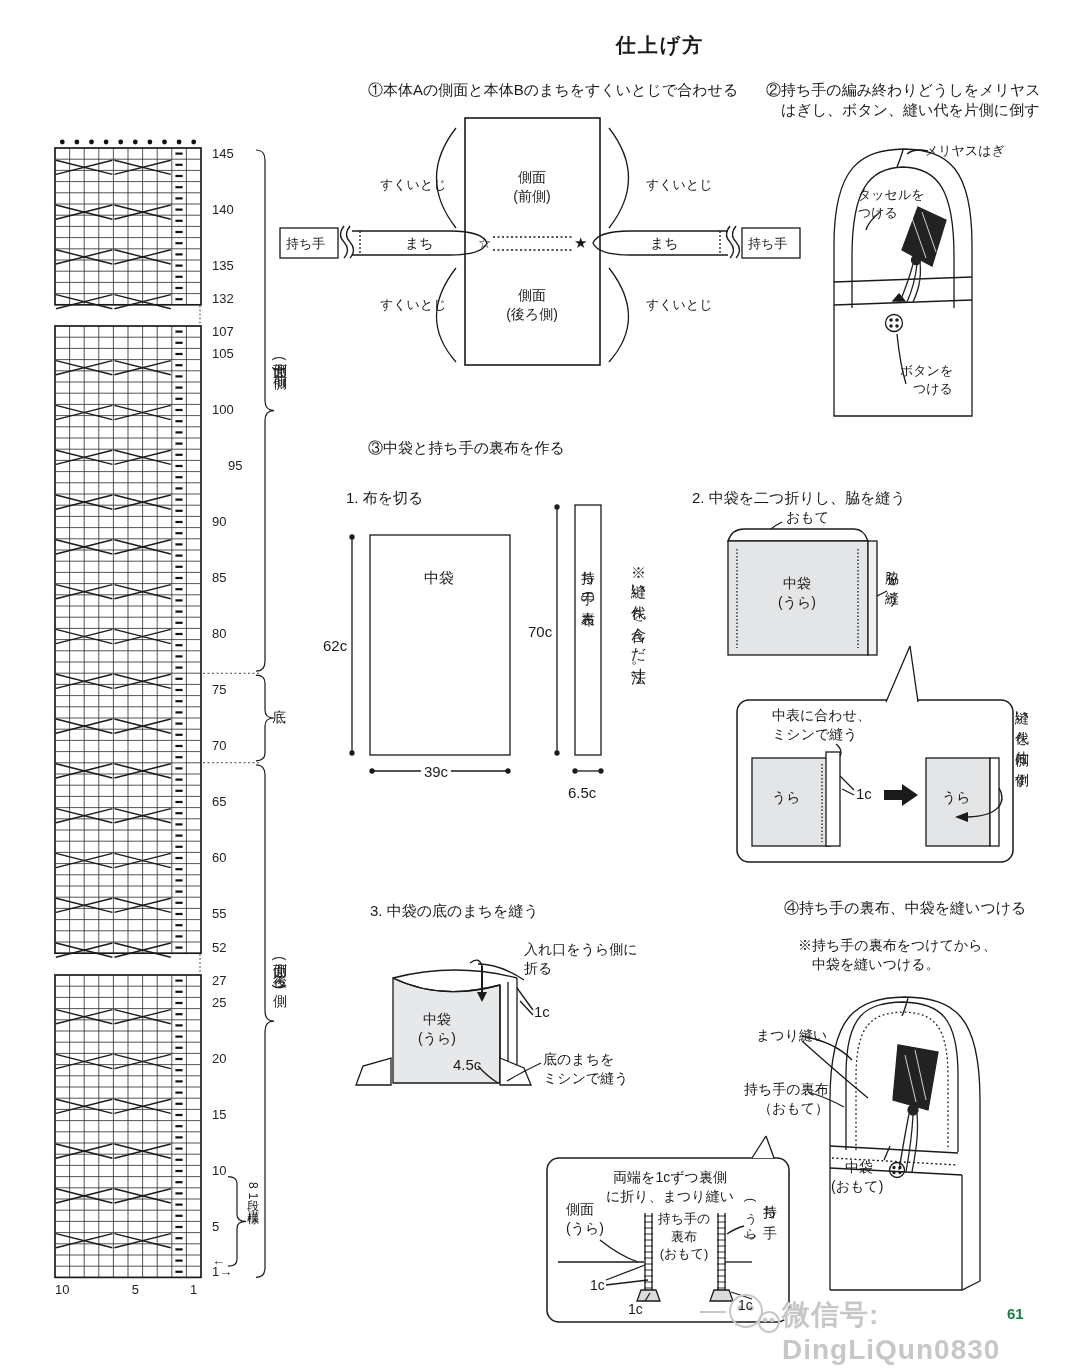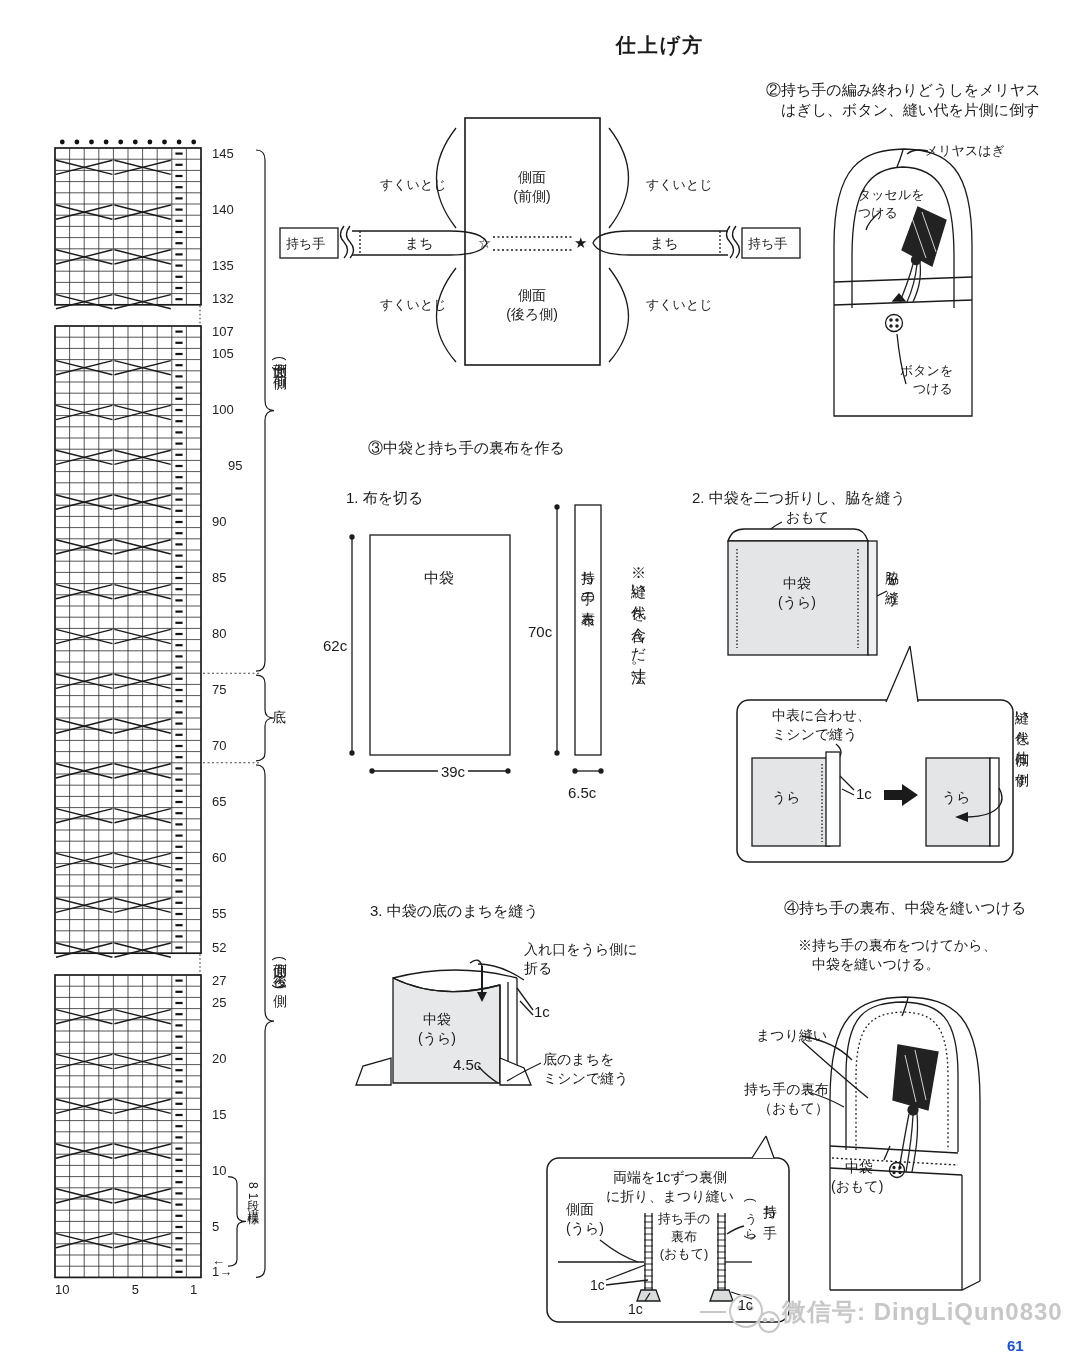--- a/index.html
+++ b/index.html
@@ -7,23 +7,23 @@
         font-family:"Liberation Sans",sans-serif;color:#1a1a1a;}
   #art{position:absolute;left:0;top:0;}
   .lbl{position:absolute;font:13px/1.35 "Liberation Sans",sans-serif;color:#1a1a1a;white-space:pre-line;}
   .s14{font-size:14px;} .s15{font-size:15px;} .s12{font-size:12px;}
   .ctr{transform:translateX(-50%);text-align:center;}
   .vert{writing-mode:vertical-rl;letter-spacing:2px;line-height:1.1;}
   .bg{background:#fff;padding:0 3px;}
   .title{font-size:20px;font-weight:bold;letter-spacing:2px;}
   .rowlbl{position:absolute;font:13px/1 "Liberation Sans",sans-serif;color:#222;}
   .axislbl{position:absolute;font:13px/1 "Liberation Sans",sans-serif;color:#222;transform:translateX(-50%);}
-  .wm{position:absolute;font-size:24px;font-weight:bold;color:#c7c7c7;letter-spacing:1px;
+  .wm{position:absolute;font-size:28px;font-weight:bold;color:#c7c7c7;letter-spacing:1px;
       text-shadow:1px 1px 0 #ffffff;}
-  .pgnum{position:absolute;font-size:15px;font-weight:bold;color:#1d4ed8;margin-top:32px;}
+  .pgnum{position:absolute;font-size:15px;font-weight:bold;color:#15803d;}
 </style>
 </head>
 <body>
 
 <div class="page">
 
 <svg id="art" width="1080" height="1371" viewBox="0 0 1080 1371" fill="none" stroke="#1a1a1a" stroke-width="1.3">
 
   <rect x="465" y="118" width="135" height="247" stroke-width="1.6"></rect>
 
@@ -523,20 +523,21 @@
       <line x1="644" y1="1276" x2="653" y2="1276" stroke="#1a1a1a" stroke-width="0.9"></line>
       <line x1="717" y1="1276" x2="726" y2="1276" stroke="#1a1a1a" stroke-width="0.9"></line>
       <line x1="644" y1="1282" x2="653" y2="1282" stroke="#1a1a1a" stroke-width="0.9"></line>
       <line x1="717" y1="1282" x2="726" y2="1282" stroke="#1a1a1a" stroke-width="0.9"></line>
       <line x1="644" y1="1288" x2="653" y2="1288" stroke="#1a1a1a" stroke-width="0.9"></line>
       <line x1="717" y1="1288" x2="726" y2="1288" stroke="#1a1a1a" stroke-width="0.9"></line>
     </svg>
 
 <div class="lbl title ctr" style="left:660px;top:32px;">仕上げ方</div>
 
+<div class="lbl s15" style="left:368px;top:80px;">①本体Aの側面と本体Bのまちをすくいとじで合わせる</div>
 <div class="lbl s15" style="left:766px;top:80px;">②持ち手の編み終わりどうしをメリヤス
 　はぎし、ボタン、縫い代を片側に倒す</div>
 
 <div class="lbl ctr s14" style="left:532px;top:168px;">側面
 (前側)</div>
 <div class="lbl ctr s14" style="left:532px;top:286px;">側面
 (後ろ側)</div>
 <div class="lbl" style="left:286px;top:235px;">持ち手</div>
 <div class="lbl s14" style="left:405px;top:234px;">まち</div>
 <div class="lbl s15" style="left:478px;top:233px;">☆</div>
@@ -551,21 +552,21 @@
 <div class="lbl" style="left:925px;top:142px;">メリヤスはぎ</div>
 <div class="lbl" style="left:858px;top:186px;">タッセルを
 つける</div>
 <div class="lbl" style="left:900px;top:362px;">ボタンを
 　つける</div>
 
 <div class="lbl s15" style="left:368px;top:438px;">③中袋と持ち手の裏布を作る</div>
 <div class="lbl s15" style="left:346px;top:488px;">1. 布を切る</div>
 <div class="lbl s15" style="left:424px;top:568px;">中袋</div>
 <div class="lbl s15 bg" style="left:320px;top:636px;">62c</div>
-<div class="lbl s15 bg ctr" style="left:453px;top:762px;">39c</div>
+<div class="lbl s15 bg ctr" style="left:436px;top:762px;">39c</div>
 <div class="lbl s14 vert" style="left:580px;top:560px;">持ち手の裏布</div>
 <div class="lbl s15 bg" style="left:525px;top:622px;">70c</div>
 <div class="lbl s15" style="left:568px;top:783px;">6.5c</div>
 <div class="lbl s15 vert" style="left:630px;top:556px;">※縫い代を含んだ寸法。</div>
 
 <div class="lbl s15" style="left:692px;top:488px;">2. 中袋を二つ折りし、脇を縫う</div>
 <div class="lbl s14" style="left:786px;top:508px;">おもて</div>
 <div class="lbl ctr s14" style="left:797px;top:574px;">中袋
 (うら)</div>
 <div class="lbl s14 vert" style="left:884px;top:560px;">脇を縫う</div>

